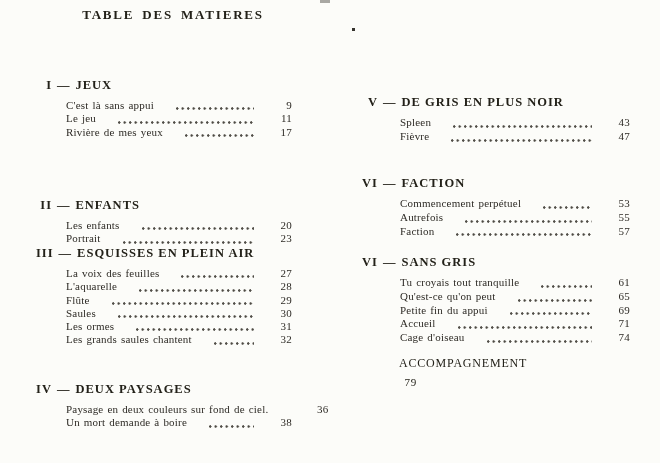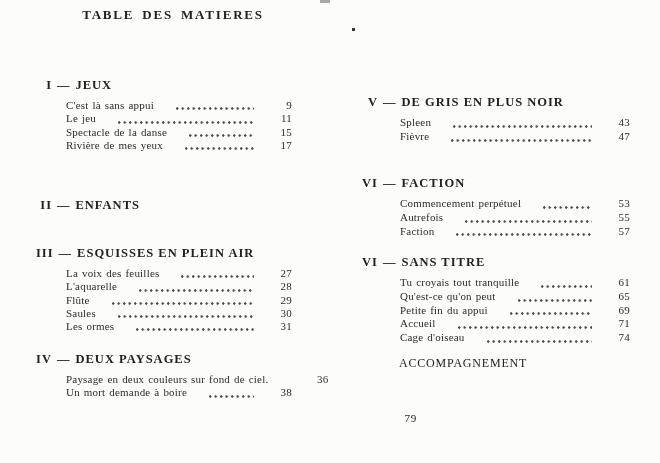--- a/index.html
+++ b/index.html
@@ -29,21 +29,21 @@
   }
 
   .column { position: absolute; top: 0; height: 463px; }
   .col-left  { left: 36px;  width: 256px; }
   .col-right { left: 358px; width: 272px; }
 
   .section { position: absolute; left: 0; right: 0; }
   .sec-left-0  { top: 78px; }
   .sec-left-1  { top: 198px; }
   .sec-left-2  { top: 246px; }
-  .sec-left-3  { top: 352px; }
+  .sec-left-3  { top: 382px; }
   .sec-right-0 { top: 95px; }
   .sec-right-1 { top: 176px; }
   .sec-right-2 { top: 255px; }
 
   .sec-head {
     display: flex;
     align-items: baseline;
     font-size: 12.5px;
     font-weight: bold;
     letter-spacing: 1px;
@@ -89,21 +89,21 @@
     left: 399px; top: 356px;
     width: 198px;
     display: flex;
     align-items: baseline;
     font-size: 12px;
     letter-spacing: 0.8px;
     white-space: nowrap;
     color: #232119;
     flex-direction: column;
   }
-  .accomp .pg { font-size: 11px; margin-top: 36px; }
+  .accomp .pg { font-size: 11px; }
 
   .artifact-top {
     position: absolute;
     left: 320px; top: 0;
     width: 10px; height: 3px;
     background: #a9a8a3;
   }
   .artifact-speck {
     position: absolute;
     left: 352px; top: 28px;
@@ -130,37 +130,44 @@
             <span class="label">C'est là sans appui</span>
             <span class="dots"></span>
             <span class="pg">9</span>
           </div>
           <div class="entry">
             <span class="label">Le jeu</span>
             <span class="dots"></span>
             <span class="pg">11</span>
           </div>
           <div class="entry">
-            <span class="label">Spectacle de la danse</span>
-            <span class="dots"></span>
-            <span class="pg">15</span>
-          </div>
-          <div class="entry">
             <span class="label">Rivière de mes yeux</span>
             <span class="dots"></span>
             <span class="pg">17</span>
           </div>
         </div>
       </section>
       <section class="section sec-left-1">
         <div class="sec-head">
           <span class="num">II</span>
           <span class="dash">—</span>
           <span class="sec-title">ENFANTS</span>
         </div>
+        <div class="entries">
+          <div class="entry">
+            <span class="label">Les enfants</span>
+            <span class="dots"></span>
+            <span class="pg">20</span>
+          </div>
+          <div class="entry">
+            <span class="label">Portrait</span>
+            <span class="dots"></span>
+            <span class="pg">23</span>
+          </div>
+        </div>
       </section>
       <section class="section sec-left-2">
         <div class="sec-head">
           <span class="num">III</span>
           <span class="dash">—</span>
           <span class="sec-title">ESQUISSES EN PLEIN AIR</span>
         </div>
         <div class="entries">
           <div class="entry">
             <span class="label">La voix des feuilles</span>
@@ -179,20 +186,25 @@
           </div>
           <div class="entry">
             <span class="label">Saules</span>
             <span class="dots"></span>
             <span class="pg">30</span>
           </div>
           <div class="entry">
             <span class="label">Les ormes</span>
             <span class="dots"></span>
             <span class="pg">31</span>
+          </div>
+          <div class="entry">
+            <span class="label">Les grands saules chantent</span>
+            <span class="dots"></span>
+            <span class="pg">32</span>
           </div>
         </div>
       </section>
       <section class="section sec-left-3">
         <div class="sec-head">
           <span class="num">IV</span>
           <span class="dash">—</span>
           <span class="sec-title">DEUX PAYSAGES</span>
         </div>
         <div class="entries">
@@ -250,21 +262,21 @@
             <span class="label">Faction</span>
             <span class="dots"></span>
             <span class="pg">57</span>
           </div>
         </div>
       </section>
       <section class="section sec-right-2">
         <div class="sec-head">
           <span class="num">VI</span>
           <span class="dash">—</span>
-          <span class="sec-title">SANS TITRE</span>
+          <span class="sec-title">SANS GRIS</span>
         </div>
         <div class="entries">
           <div class="entry">
             <span class="label">Tu croyais tout tranquille</span>
             <span class="dots"></span>
             <span class="pg">61</span>
           </div>
           <div class="entry">
             <span class="label">Qu'est-ce qu'on peut</span>
             <span class="dots"></span>

